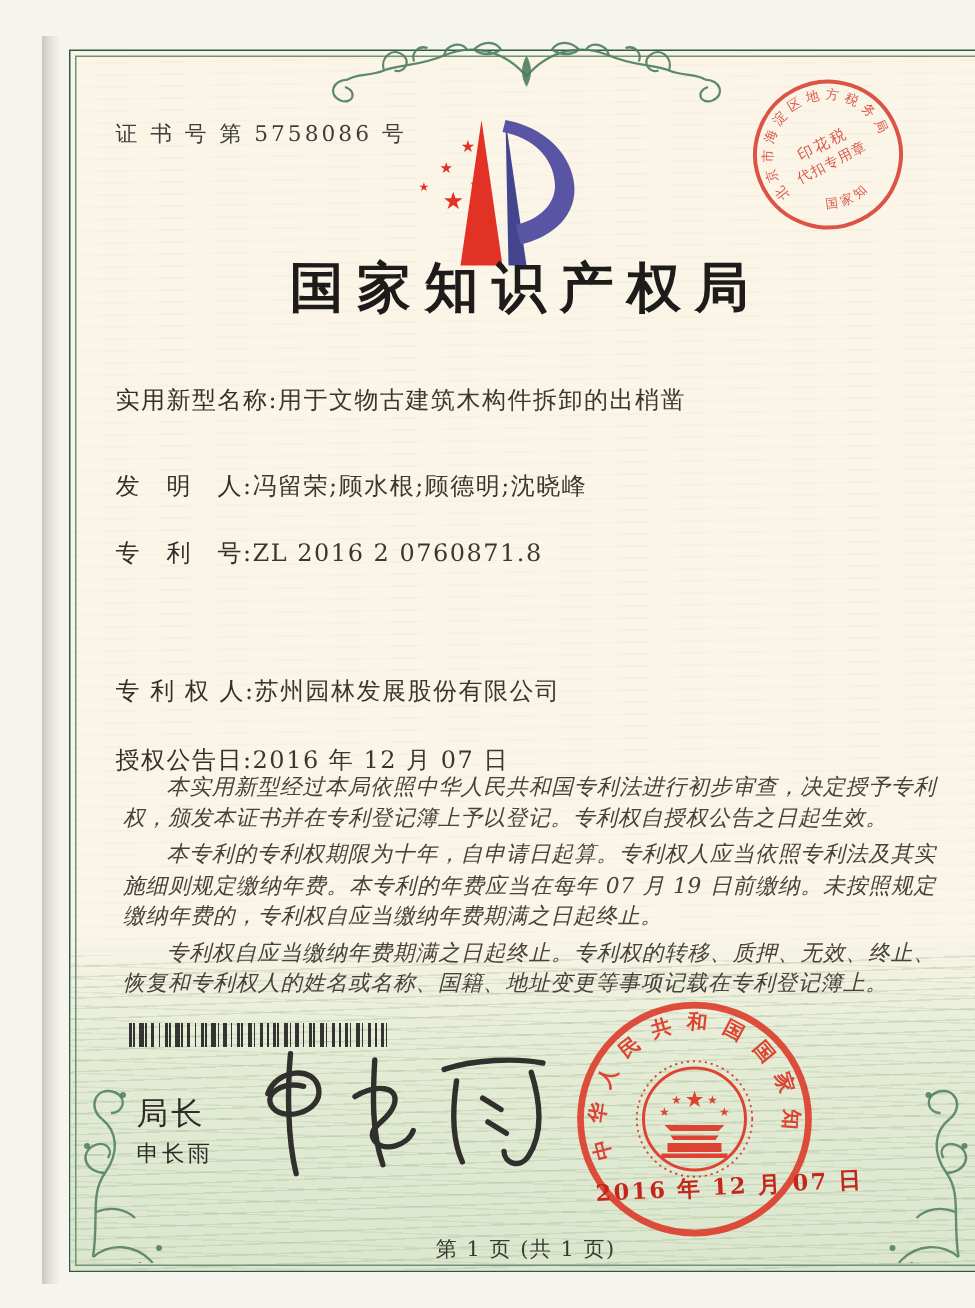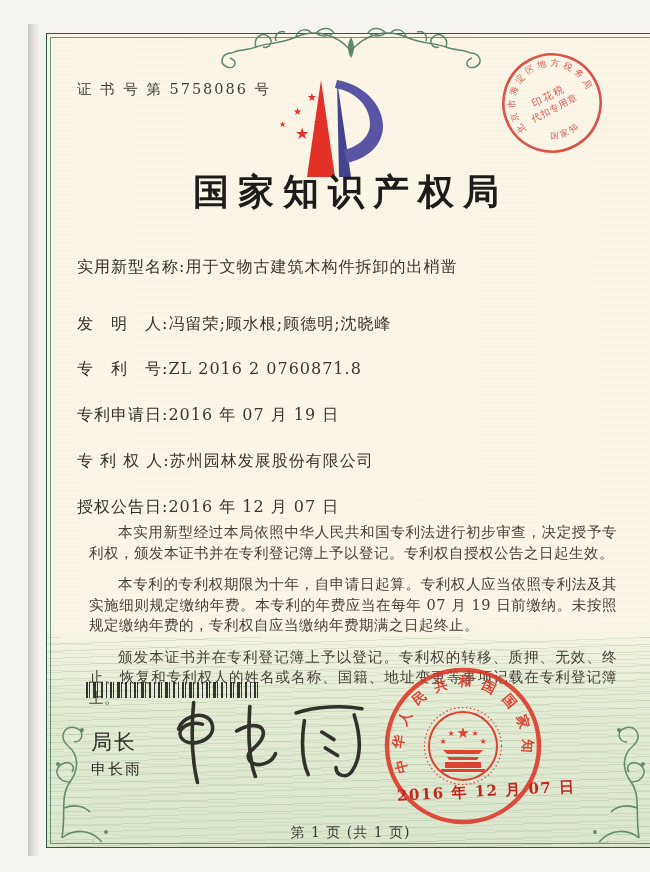--- a/index.html
+++ b/index.html
@@ -27,22 +27,22 @@
   .logo{position:absolute;left:222px;top:41px;width:122px;height:112px;}
   .title{position:absolute;left:0;right:0;top:134px;text-align:center;
     font-size:36px;font-weight:700;letter-spacing:9px;color:#1d1c1a;}
 
   .field-row{position:absolute;left:30px;right:24px;display:flex;align-items:baseline;
     font-size:16px;color:#33302a;}
   .field-label{white-space:pre;letter-spacing:1px;}
   .field-value{letter-spacing:1px;color:#3c372e;}
 
   .paras{position:absolute;left:31px;right:26px;top:477px;color:#47413a;}
-  .paras p{margin:11px;font-size:14.5px;line-height:1.42;text-indent:2em;
-    text-align:justify;letter-spacing:.5px;}
+  .paras p{margin:4px;font-size:14.5px;line-height:1.42;text-indent:2em;
+    text-align:justify;letter-spacing:.5px;font-style:italic;}
 
   .barcode{position:absolute;left:39px;top:648px;width:172px;height:16px;opacity:.88;
     background:repeating-linear-gradient(90deg,
       #1c1c1c 0 2px,transparent 2px 3px,
       #1c1c1c 3px 4px,transparent 4px 7px,
       #1c1c1c 7px 10px,transparent 10px 11px,
       #1c1c1c 11px 12px,transparent 12px 15px,
       #1c1c1c 15px 17px,transparent 17px 20px,
       #1c1c1c 20px 21px,transparent 21px 24px);}
 
@@ -156,37 +156,33 @@
       <span class="field-value">用于文物古建筑木构件拆卸的出梢凿</span>
     </div>
     <div class="field-row" style="top:280px">
       <span class="field-label">发　明　人:</span>
       <span class="field-value">冯留荣;顾水根;顾德明;沈晓峰</span>
     </div>
     <div class="field-row" style="top:325px">
       <span class="field-label">专　利　号:</span>
       <span class="field-value">ZL 2016 2 0760871.8</span>
     </div>
-    <div class="field-row" style="top:371px">
-      <span class="field-label">专利申请日:</span>
-      <span class="field-value">2016 年 07 月 19 日</span>
-    </div>
     <div class="field-row" style="top:417px">
       <span class="field-label">专 利 权 人:</span>
       <span class="field-value">苏州园林发展股份有限公司</span>
     </div>
     <div class="field-row" style="top:463px">
       <span class="field-label">授权公告日:</span>
       <span class="field-value">2016 年 12 月 07 日</span>
     </div>
 
     <div class="paras">
       <p>本实用新型经过本局依照中华人民共和国专利法进行初步审查，决定授予专利权，颁发本证书并在专利登记簿上予以登记。专利权自授权公告之日起生效。</p>
       <p>本专利的专利权期限为十年，自申请日起算。专利权人应当依照专利法及其实施细则规定缴纳年费。本专利的年费应当在每年 07 月 19 日前缴纳。未按照规定缴纳年费的，专利权自应当缴纳年费期满之日起终止。</p>
-      <p>颁发本证书并在专利登记簿上予以登记。专利权的转移、质押、无效、终止、恢复和专利权人的姓名或名称、国籍、地址变更等事项记载在专利登记簿上。</p>
+      <p>专利权自应当缴纳年费期满之日起终止。专利权的转移、质押、无效、终止、恢复和专利权人的姓名或名称、国籍、地址变更等事项记载在专利登记簿上。</p>
     </div>
 
     <div class="barcode"></div>
 
     <div class="sig-title">局长</div>
     <div class="sig-name">申长雨</div>
     <svg class="signature" viewBox="0 0 215 112">
       <g stroke="#23211f" stroke-width="3.6" stroke-linecap="round" fill="none" opacity="0.92">
         <path d="M36,16 C33,40 32,72 37,96"></path>
         <path d="M20,42 C26,26 52,24 54,40 C56,56 28,62 22,50 C18,42 30,34 44,38"></path>

